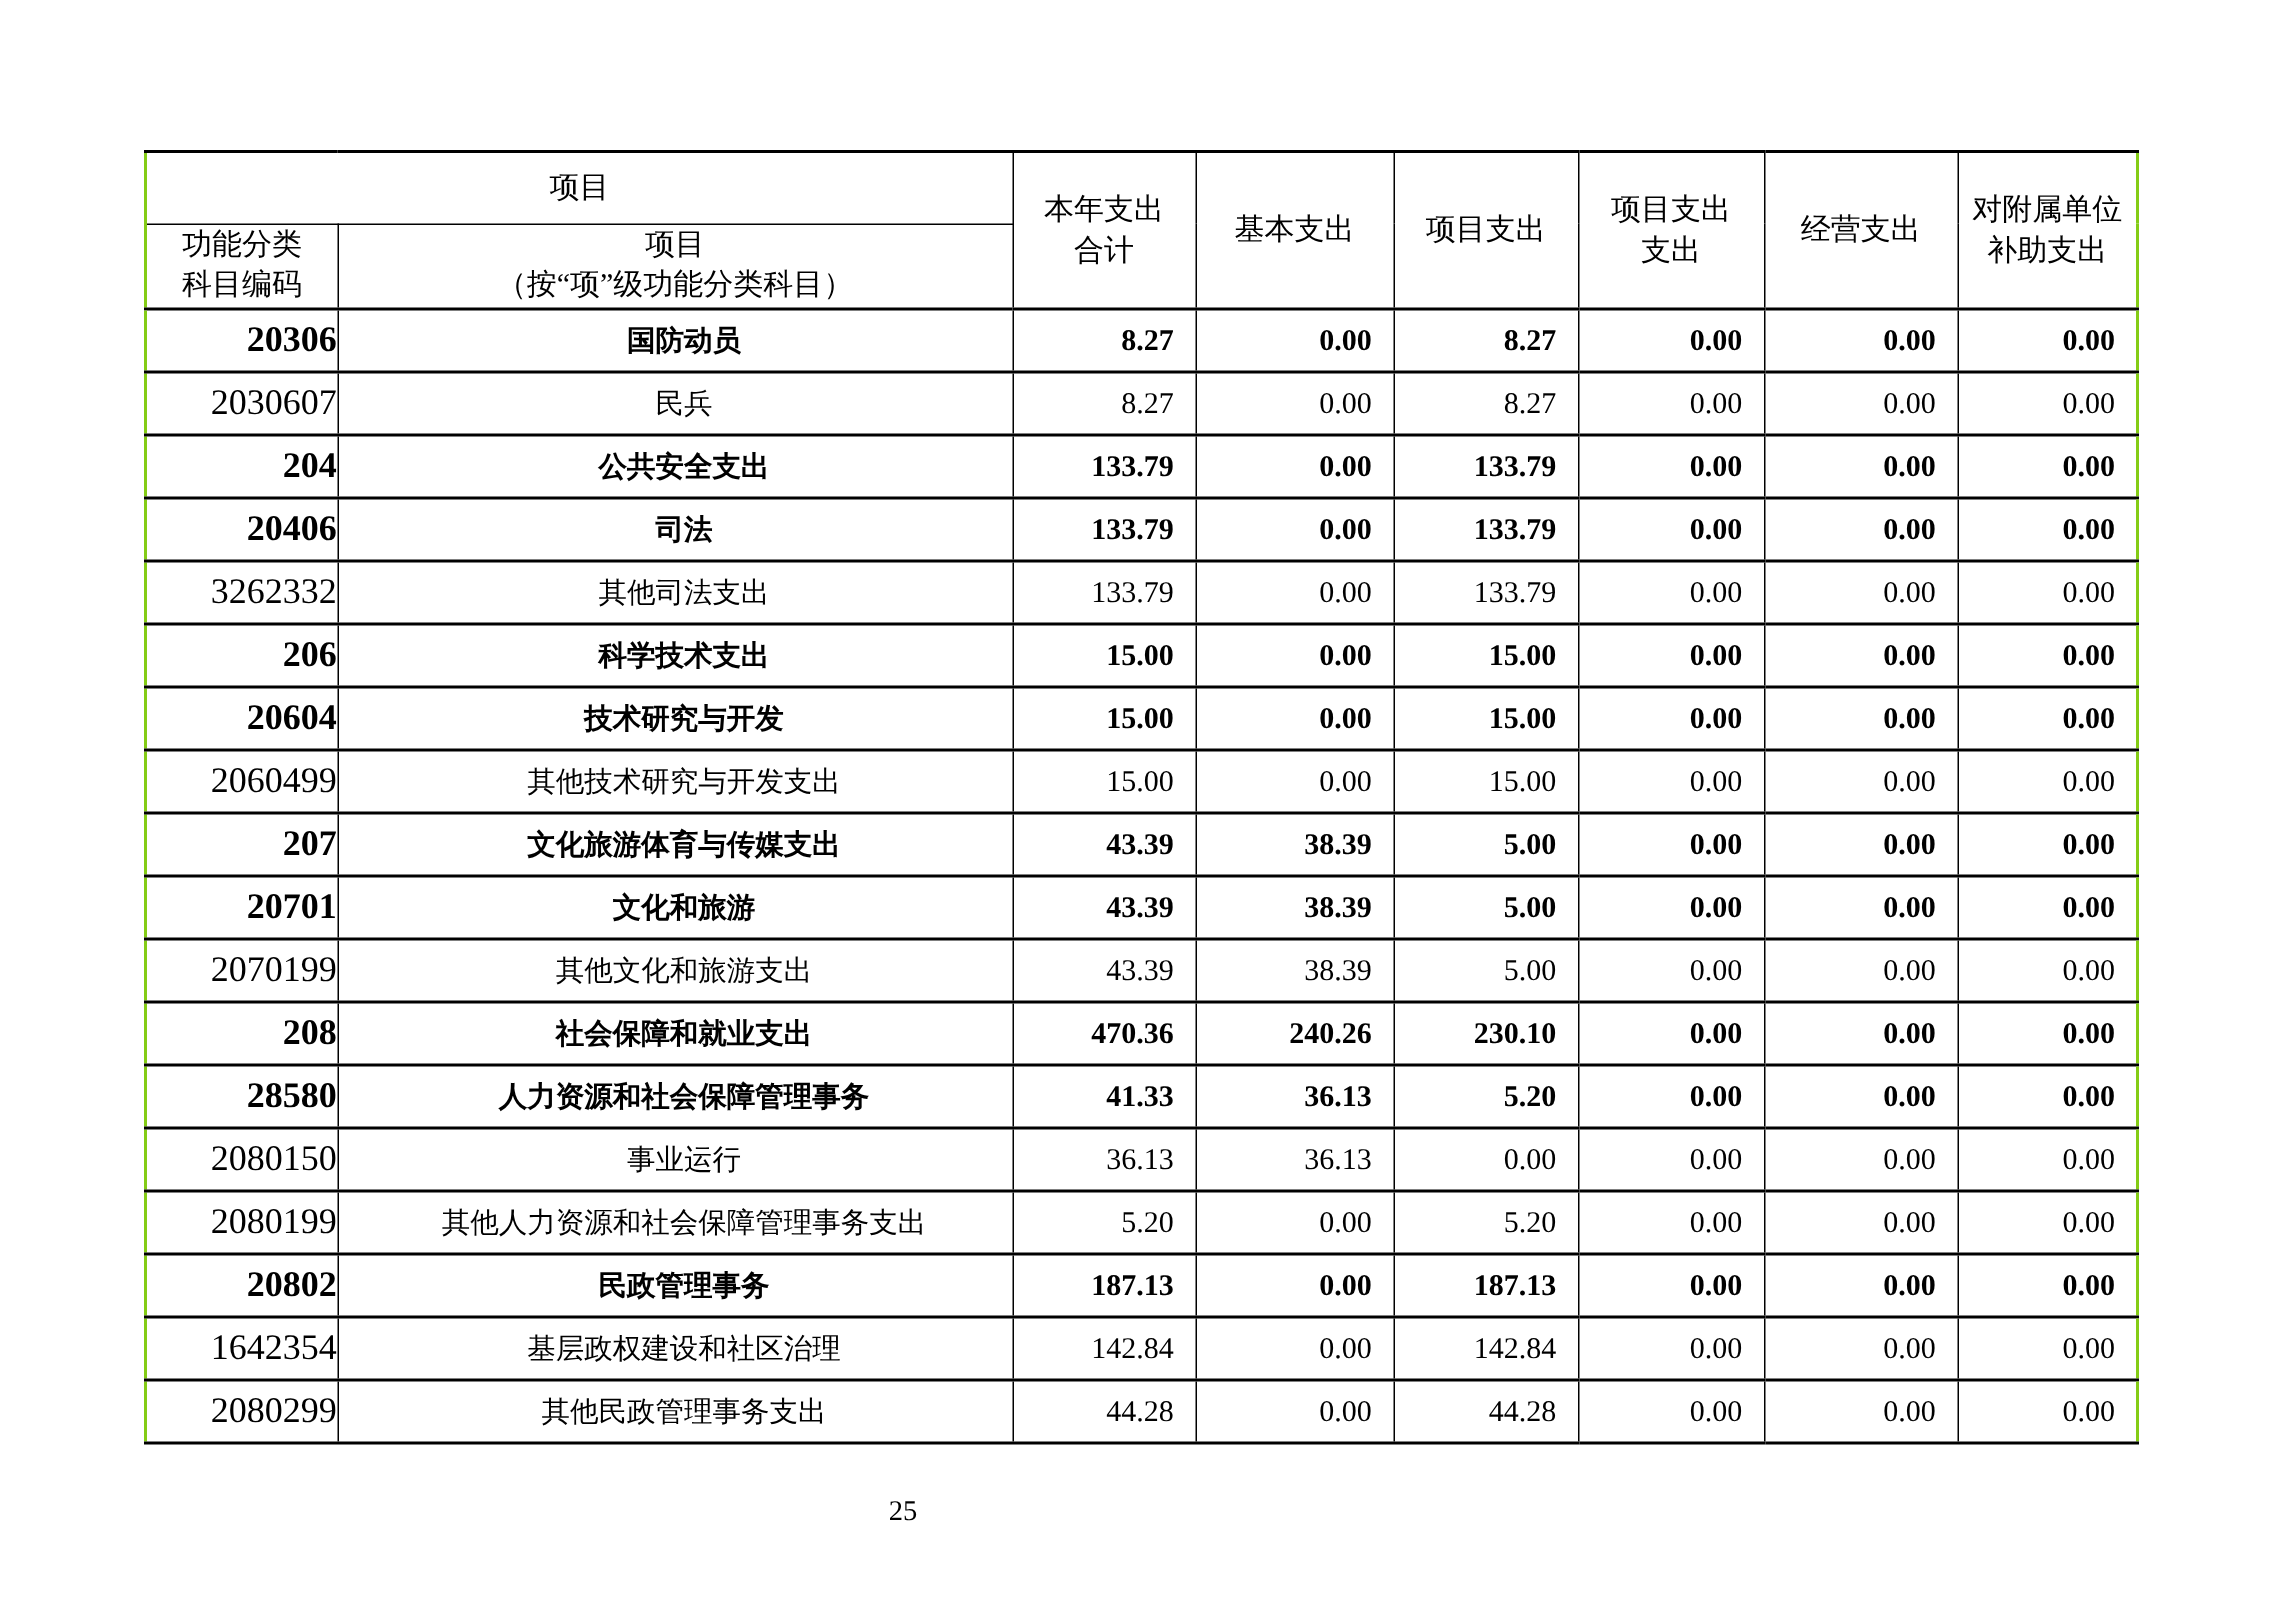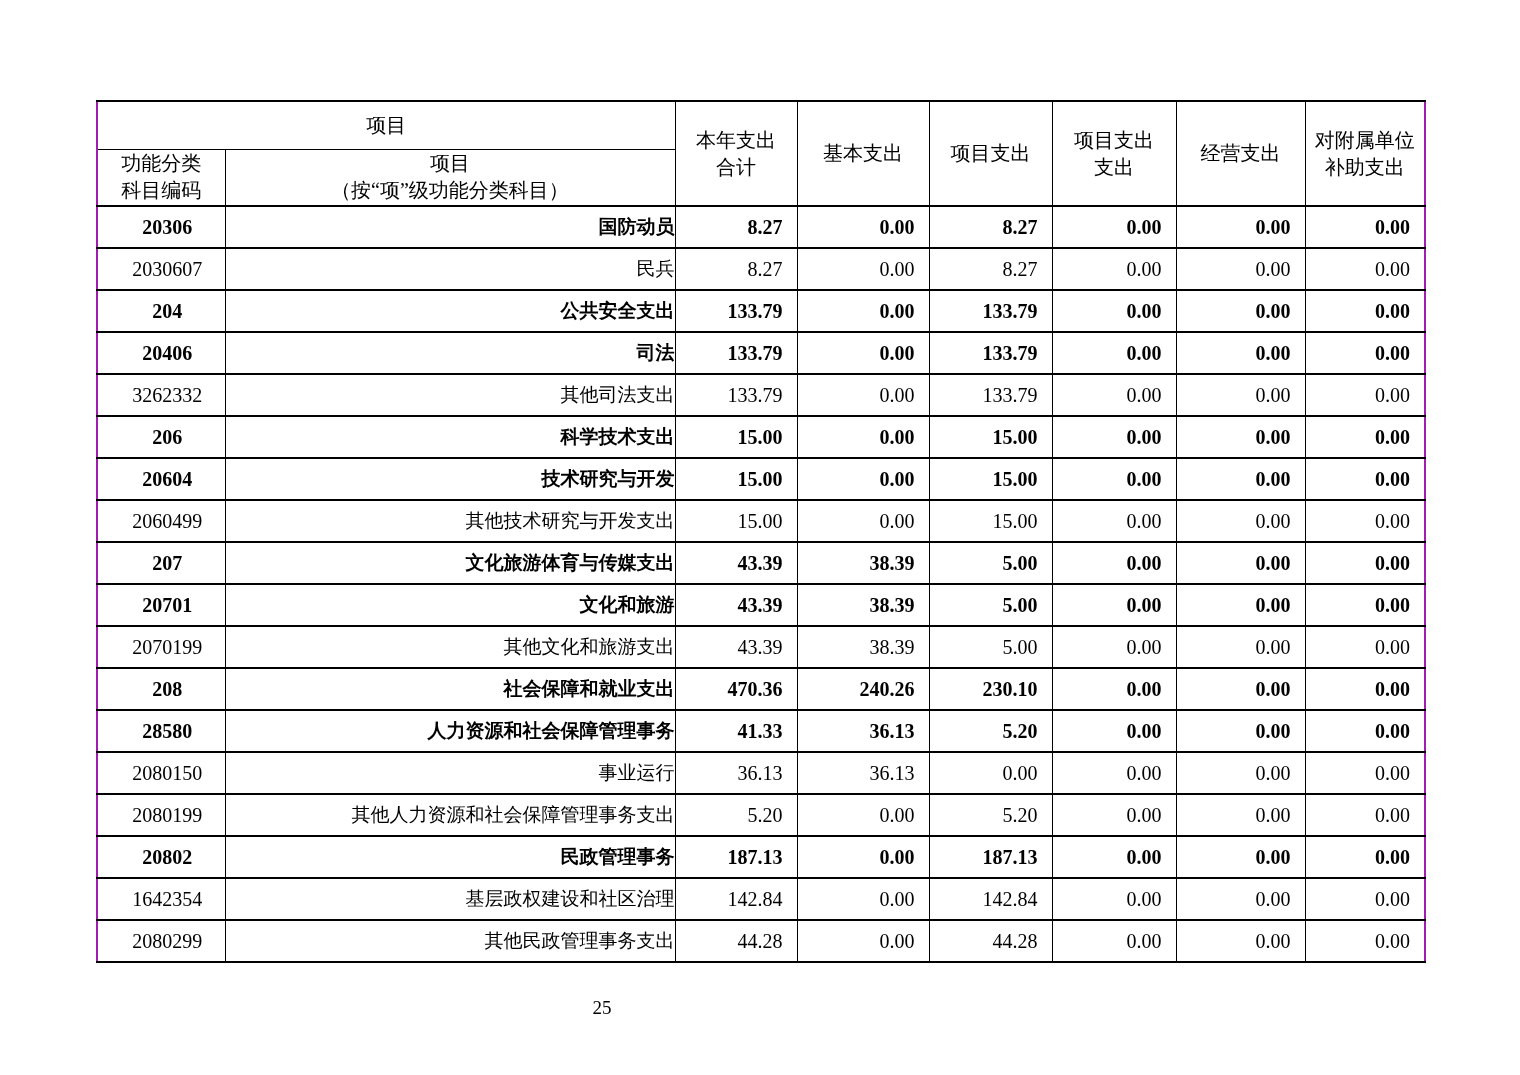--- a/index.html
+++ b/index.html
@@ -11,21 +11,21 @@
     overflow: hidden;
   }
   .page { position: relative; width: 1520px; height: 1075px; background: #fff; }
 
   table.budget-table {
     position: absolute;
     left: 96px; top: 100px;
     width: 1328px;
     border-collapse: collapse;
     table-layout: fixed;
-    border: 2px solid #a21caf;
+    border: 2px solid #84cc16;
     padding-left: 11px;
   }
   th, td {
     border-left: 1px solid #000;
     border-right: 1px solid #000;
     border-top: 2px solid #000;
     border-bottom: 2px solid #000;
     padding: 0;
     vertical-align: middle;
     overflow: hidden;
@@ -36,22 +36,22 @@
     font-size: 20px;
     text-align: center;
     line-height: 27px;
   }
   tr.hrow1 { height: 48px; }
   tr.hrow2 { height: 57px; }
   th.h-group { border-bottom: 1px solid #000; }
   tr.hrow2 th { border-top: 1px solid #000; margin-left: 11px; }
 
   tbody tr { height: 42px; }
-  td.c-code { text-align: center; padding-left: 12px; font-size: 20px; }
-  td.c-name { text-align: right; padding-left: 12px; font-size: 19px; }
+  td.c-code { text-align: right; padding-left: 12px; font-size: 24px; }
+  td.c-name { text-align: center; padding-left: 12px; font-size: 19px; }
   td.c-num  { text-align: right; padding-right: 14px; font-size: 20px; }
   tbody tr.bold td { font-weight: bold; }
 
   .page-number {
     position: absolute;
     left: 0; top: 997px;
     width: 1204px;
     text-align: center;
     font-size: 19px;
   }

